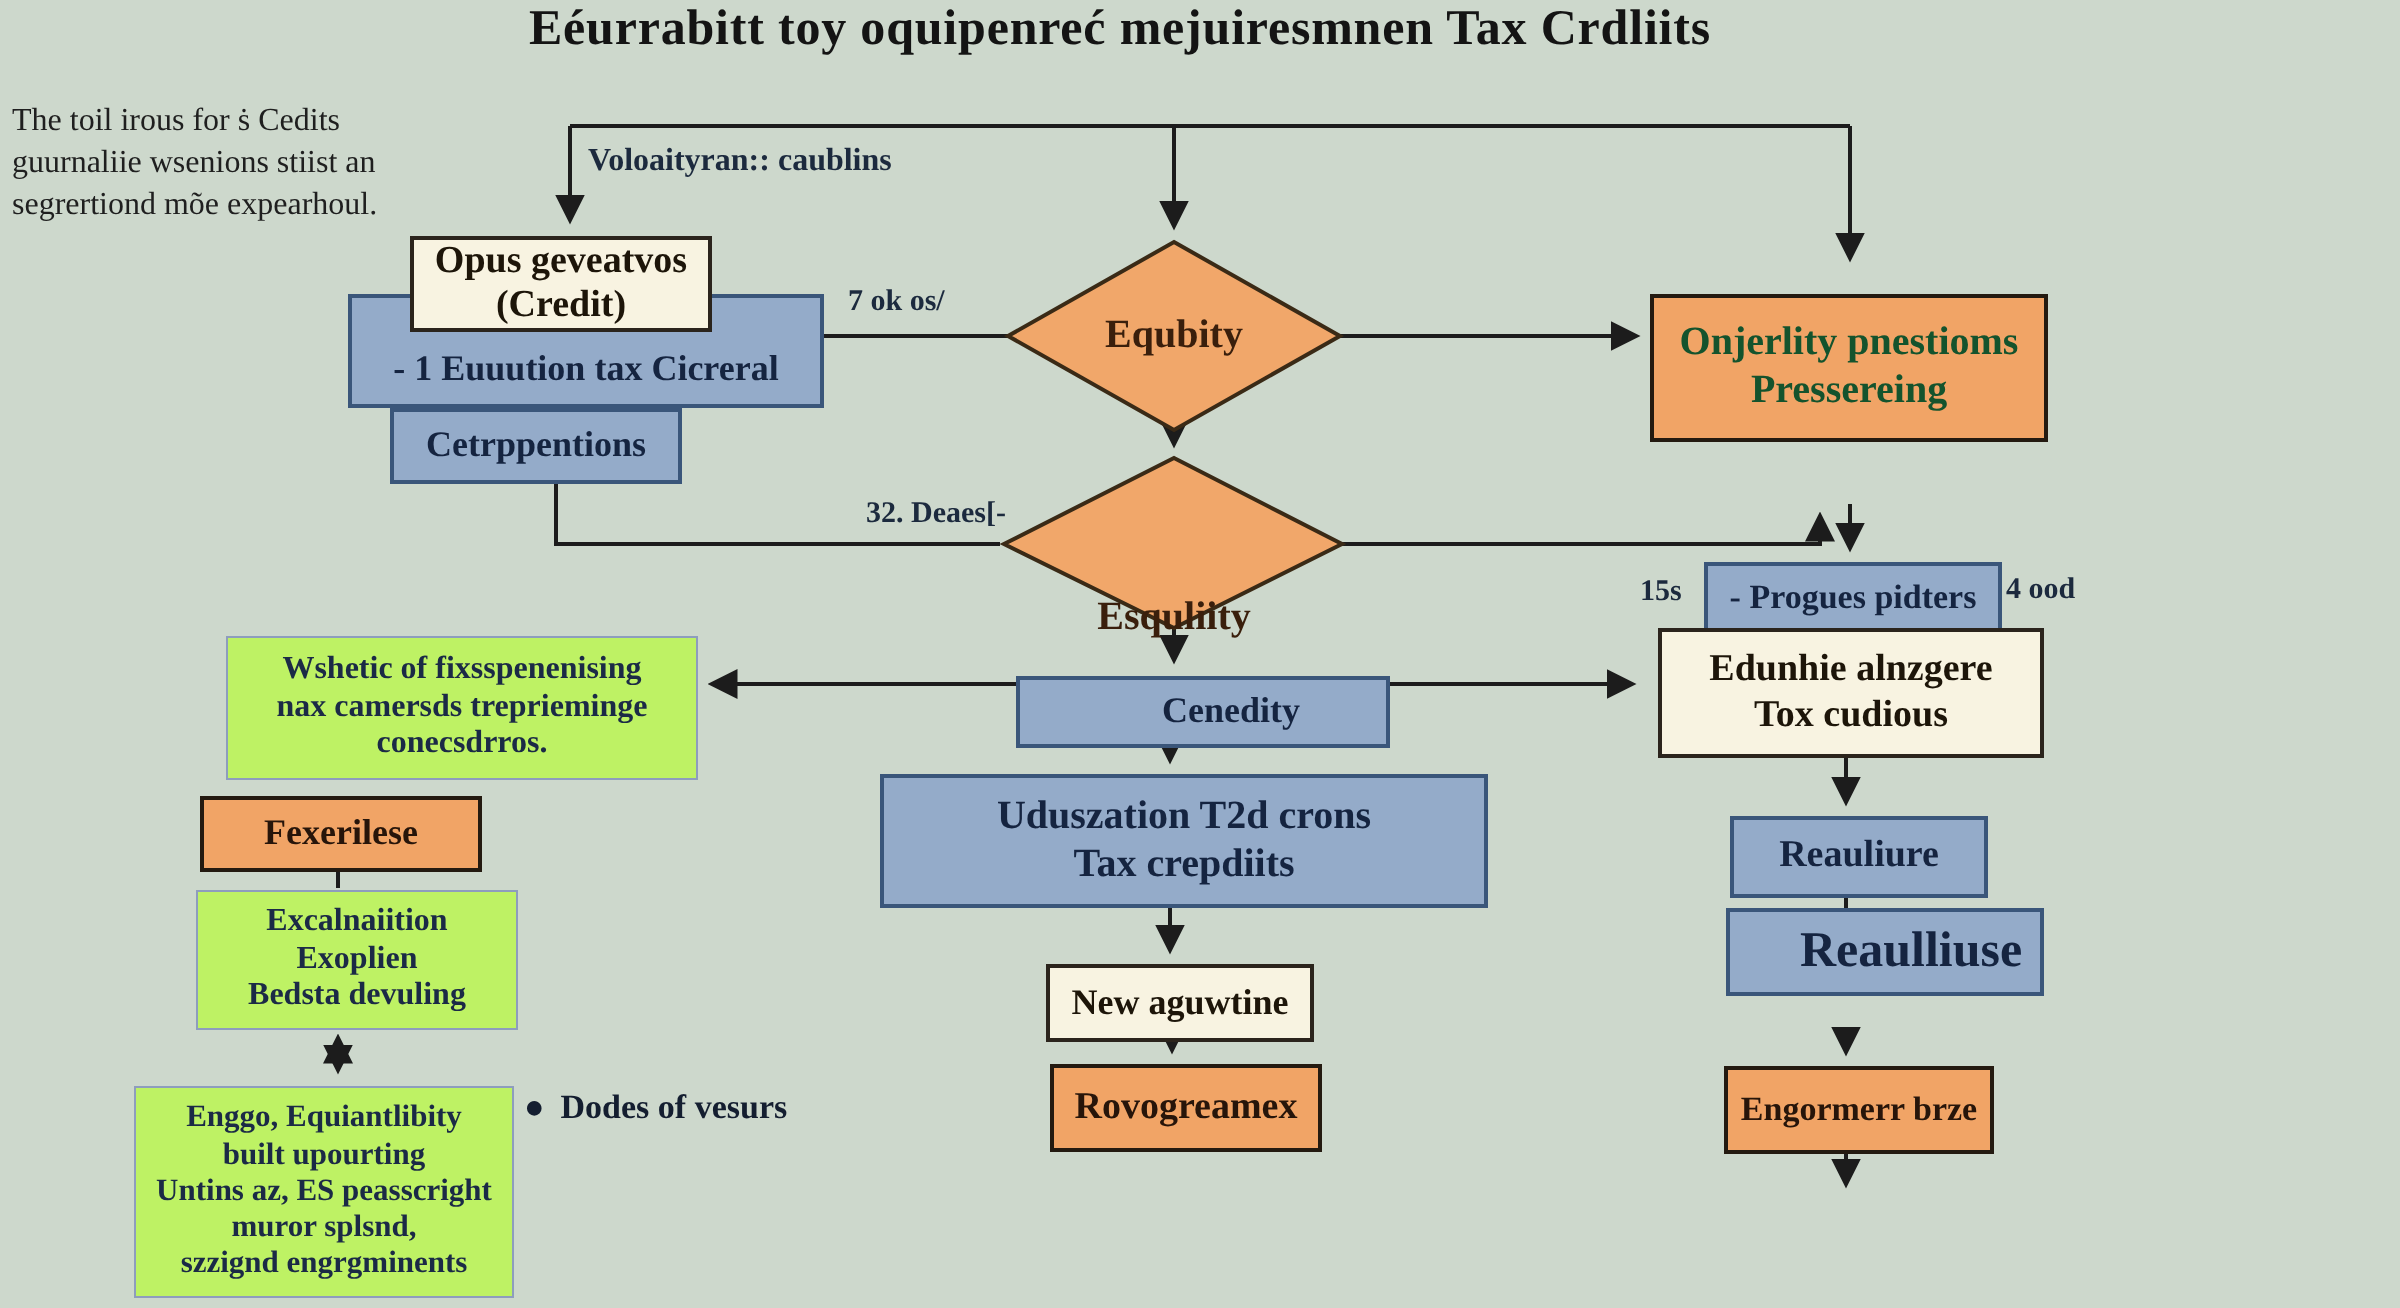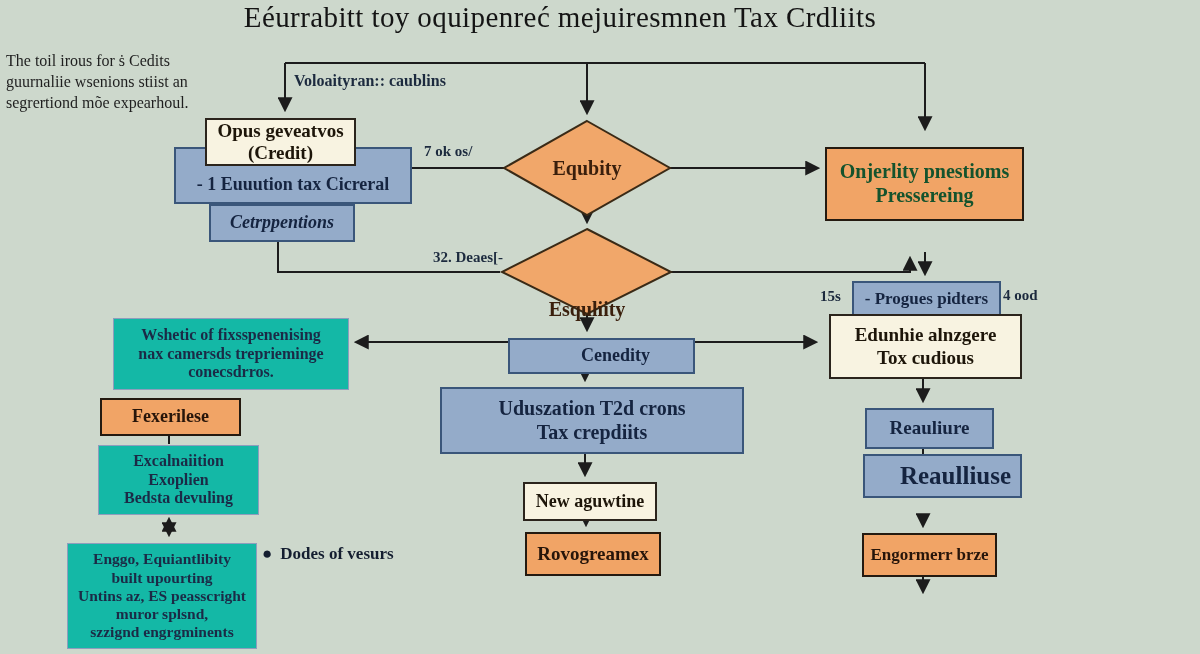--- a/index.html
+++ b/index.html
@@ -7,46 +7,46 @@
     position:relative;width:1200px;height:654px;background:#cdd8cc;
     overflow:hidden;font-family:"Liberation Serif",serif;
   }
   #connectors{position:absolute;left:0;top:0;z-index:1;}
   .node{
     position:absolute;z-index:2;display:flex;align-items:center;justify-content:center;
     text-align:center;white-space:pre-line;font-weight:bold;color:#152440;
     line-height:1.18;font-size:18px;
   }
   .blue{background:#94abc9;border:2px solid #3a567a;}
-  .peri{background:#14b8a6;border:1px solid #8e9dbd;color:#1b2a46;}
+  .peri{background:#bef264;border:1px solid #8e9dbd;color:#1b2a46;}
   .orange{background:#f1a466;border:2px solid #241a10;color:#27150a;}
   .cream{background:#f8f3e1;border:2px solid #2b241c;z-index:3;color:#1d1509;}
   .diamond-label{
     position:absolute;z-index:2;transform:translate(-50%,-50%);
     font-weight:bold;font-size:20px;color:#3a1f0c;text-align:center;white-space:nowrap;
   }
   .edge-label{
     position:absolute;z-index:2;font-weight:bold;color:#1c2a3e;font-size:15px;white-space:nowrap;
   }
   #page-title{
     position:absolute;left:0;top:1px;width:1120px;text-align:center;z-index:2;
-    font-weight:normal;font-size:29px;color:#141414;letter-spacing:.4px;white-space:nowrap;
+    font-weight:bold;font-size:25px;color:#141414;letter-spacing:.4px;white-space:nowrap;
   }
   #note-top-left{
     position:absolute;left:6px;top:50px;width:270px;z-index:2;
     font-size:16px;color:#1f1f1f;line-height:1.32;white-space:pre-line;
   }
   #bullet-note{
     position:absolute;left:262px;top:544px;z-index:2;display:flex;gap:8px;align-items:center;
     font-weight:bold;font-size:17px;color:#141e30;
   }
   
   #n-opus{left:205px;top:118px;width:147px;height:44px;font-size:19px;}
   #n-eurution{left:174px;top:147px;width:238px;height:57px;align-items:flex-end;padding-bottom:7px;box-sizing:border-box;font-family:Liberation Serif, serif;}
-  #n-cetr{left:209px;top:204px;width:142px;height:34px;font-style:italic;}
+  #n-cetr{left:195px;top:204px;width:142px;height:34px;}
   #n-onjerlity{left:825px;top:137px;width:195px;height:70px;font-size:20px;color:#14532d;margin-top:10px;}
   #n-sobuar{left:860px;top:215px;width:133px;height:35px;}
   #n-progues{left:852px;top:281px;width:145px;height:33px;font-size:17px;}
   #n-edunhie{left:829px;top:314px;width:189px;height:61px;font-size:19px;}
   #n-wshetic{left:113px;top:318px;width:234px;height:70px;font-size:16px;}
   #n-cenedity{left:508px;top:338px;width:155px;height:32px;padding-left:28px;}
   #n-udusz{left:440px;top:387px;width:300px;height:63px;font-size:20px;}
   #n-fex{left:100px;top:398px;width:137px;height:34px;}
   #n-excal{left:98px;top:445px;width:159px;height:68px;font-size:16px;}
   #n-enggo{left:67px;top:543px;width:188px;height:104px;font-size:15.5px;}

